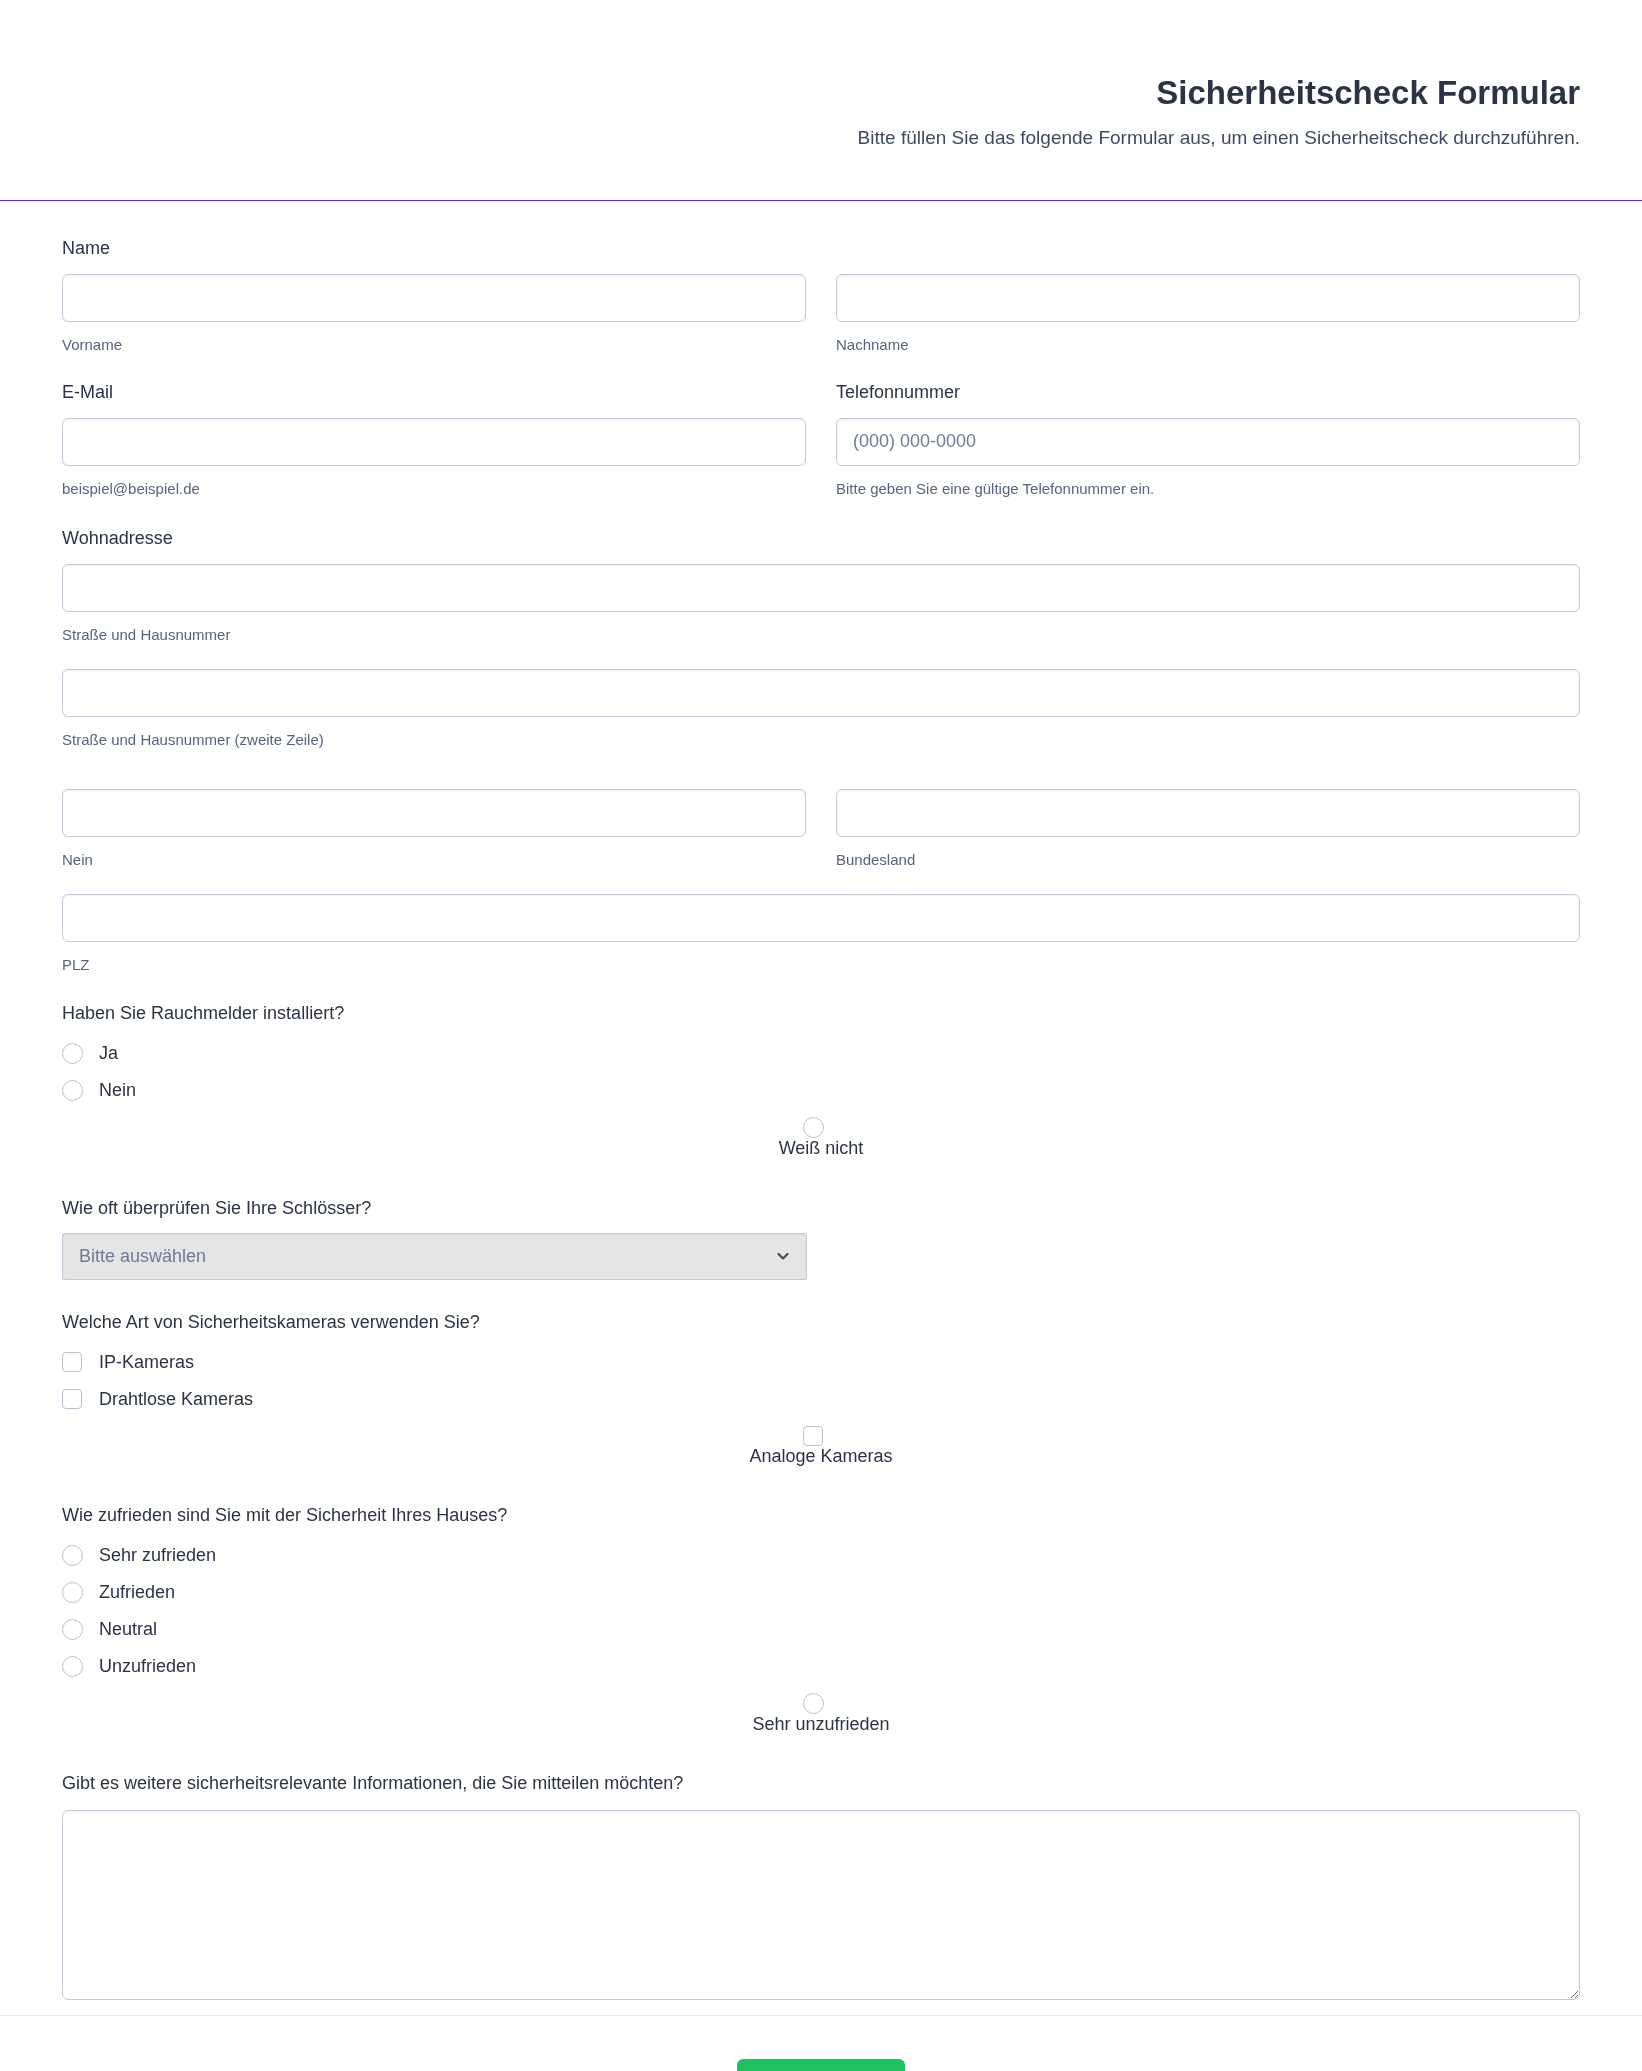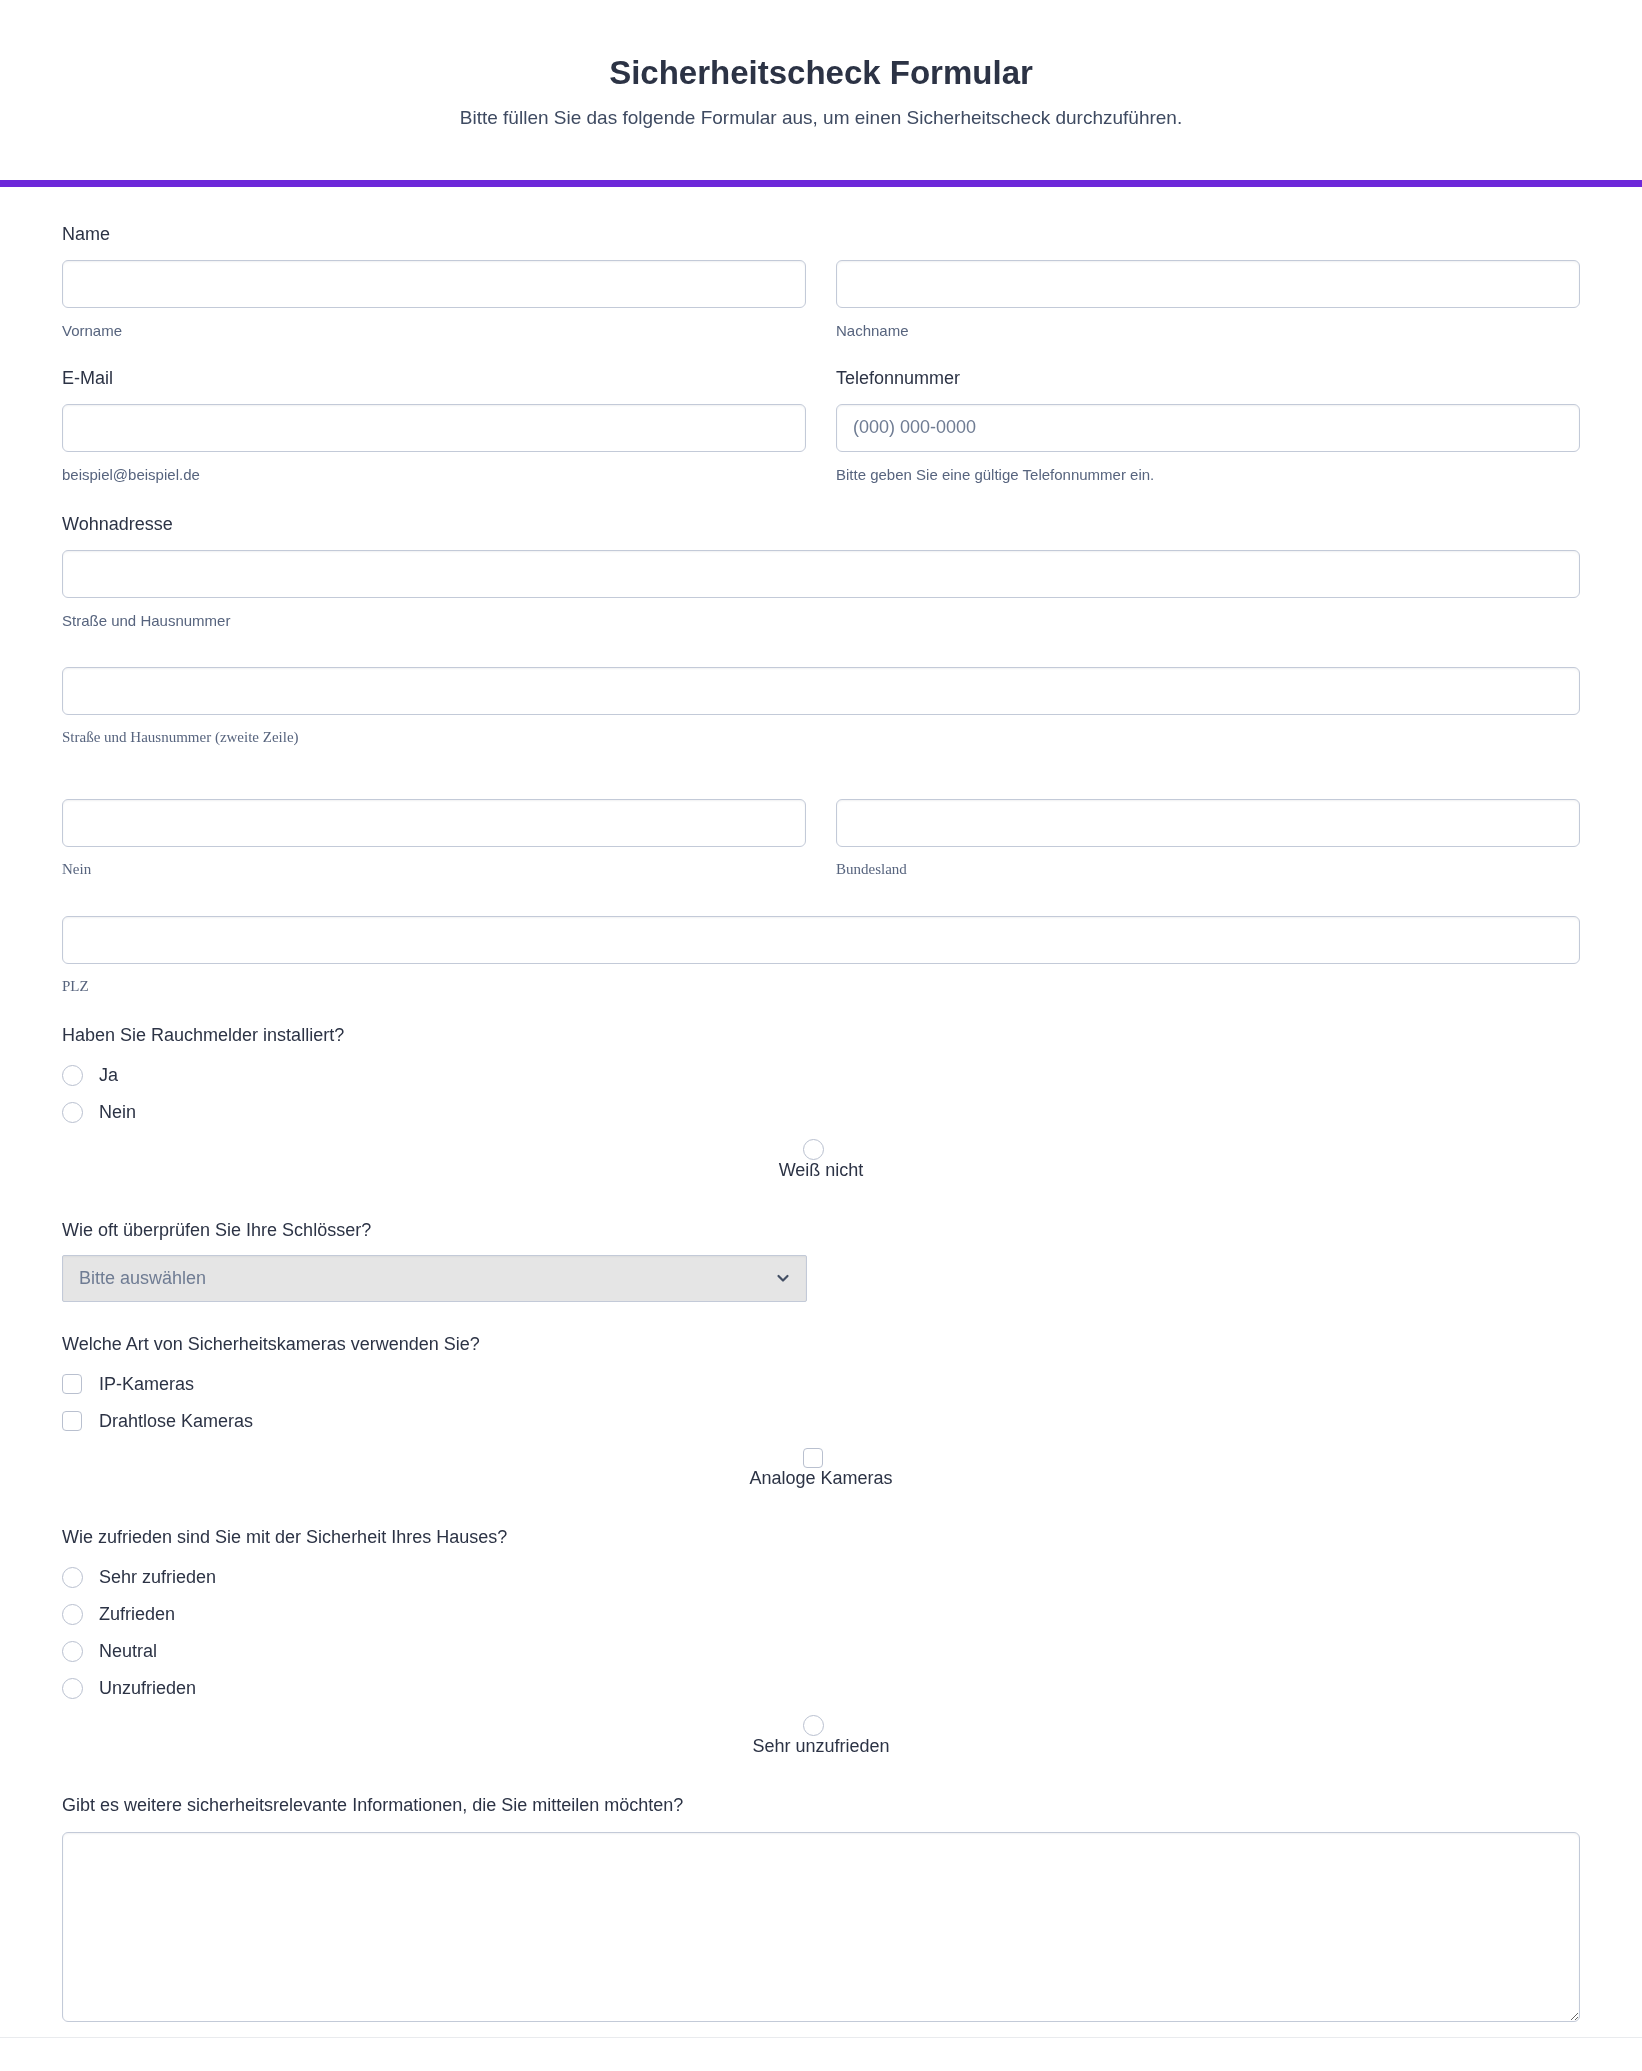--- a/index.html
+++ b/index.html
@@ -3,21 +3,21 @@
 <meta charset="utf-8">
 <style>
   * { margin:0; padding:0; box-sizing:border-box; }
   html,body { background:#fff; }
   body {
     width:1642px; min-height:2071px; margin:0 auto;
     font-family:"Liberation Sans", sans-serif;
     color:#2c3345;
   }
   
-  .form-header { padding:52px 62px 48px; text-align:center; border-bottom:7px solid #6d28d9; }
+  .form-header { padding:72px 62px 48px; text-align:right; border-bottom:1px solid #6d28d9; }
   .form-title { font-size:33px; font-weight:700; color:#2c3345; line-height:1.25; }
   .form-subtitle { font-size:19px; color:#3e4a61; margin-top:12px; line-height:1.4; }
   
   .form-body { padding:0 62px 15px; }
   .row { display:grid; grid-template-columns:1fr 1fr; column-gap:30px; }
   .field-label { font-size:18px; font-weight:500; color:#2c3345; }
   .text-input, .big-input {
     display:block; width:100%; height:48px; margin-top:15px;
     border:1px solid #c3cad8; border-radius:6px; background:#fff;
     box-shadow:inset 0 1px 2px rgba(44,51,69,0.07);
@@ -62,21 +62,21 @@
     display:inline-block; height:56px; padding:0 41px; border:none; border-radius:6px;
     background:#1ec15f; color:#ffffff; font-family:inherit; font-size:19px; font-weight:500;
     cursor:pointer;
   }
   .gap-sm { margin-top:29px; }
   .gap-md { margin-top:31px; }
   .gap-q1 { margin-top:30px; }
   .gap-q2 { margin-top:39px; }
   .gap-q3 { margin-top:32px; }
   .gap-q4 { margin-top:38px; }
-  .addr-gap { margin-top:38px;font-family:Liberation Serif, serif; }
+  .addr-gap { margin-top:26px; }
   .first-block { margin-top:37px; }
 </style>
 </head>
 <body>
 
 <header class="form-header">
   <h1 class="form-title">Sicherheitscheck Formular</h1>
   <div class="form-subtitle">Bitte füllen Sie das folgende Formular aus, um einen Sicherheitscheck durchzuführen.</div>
 </header>
 

